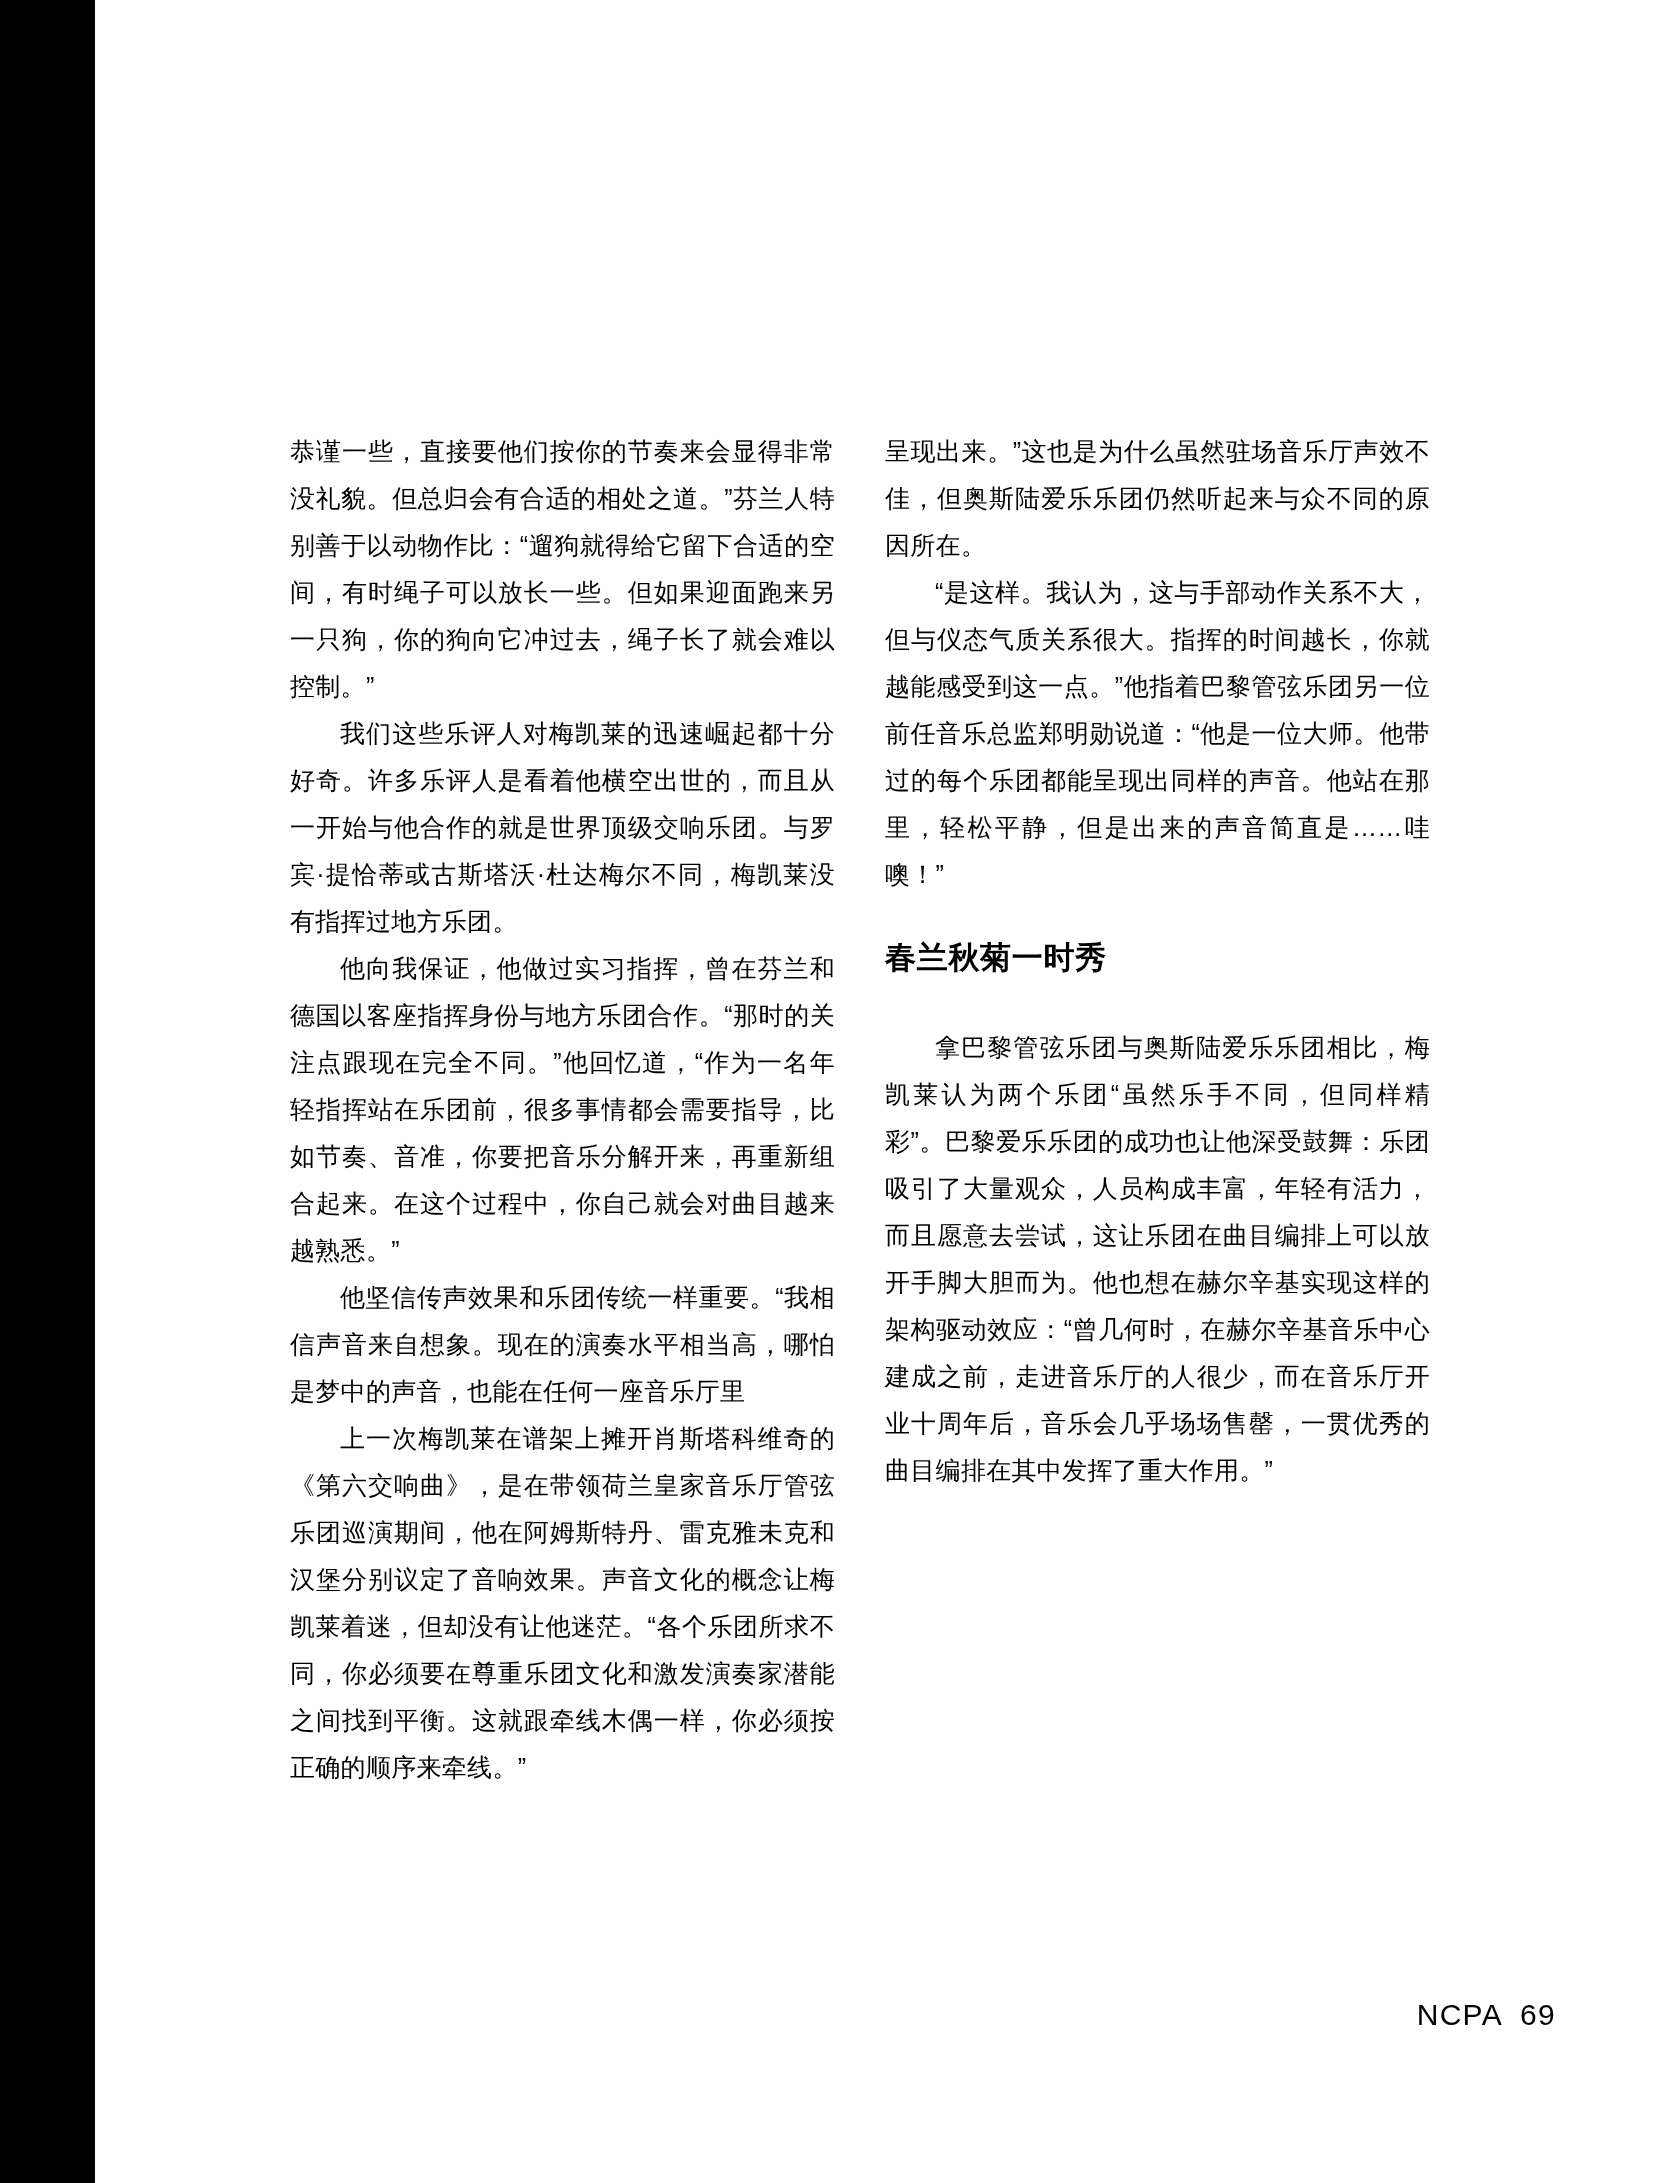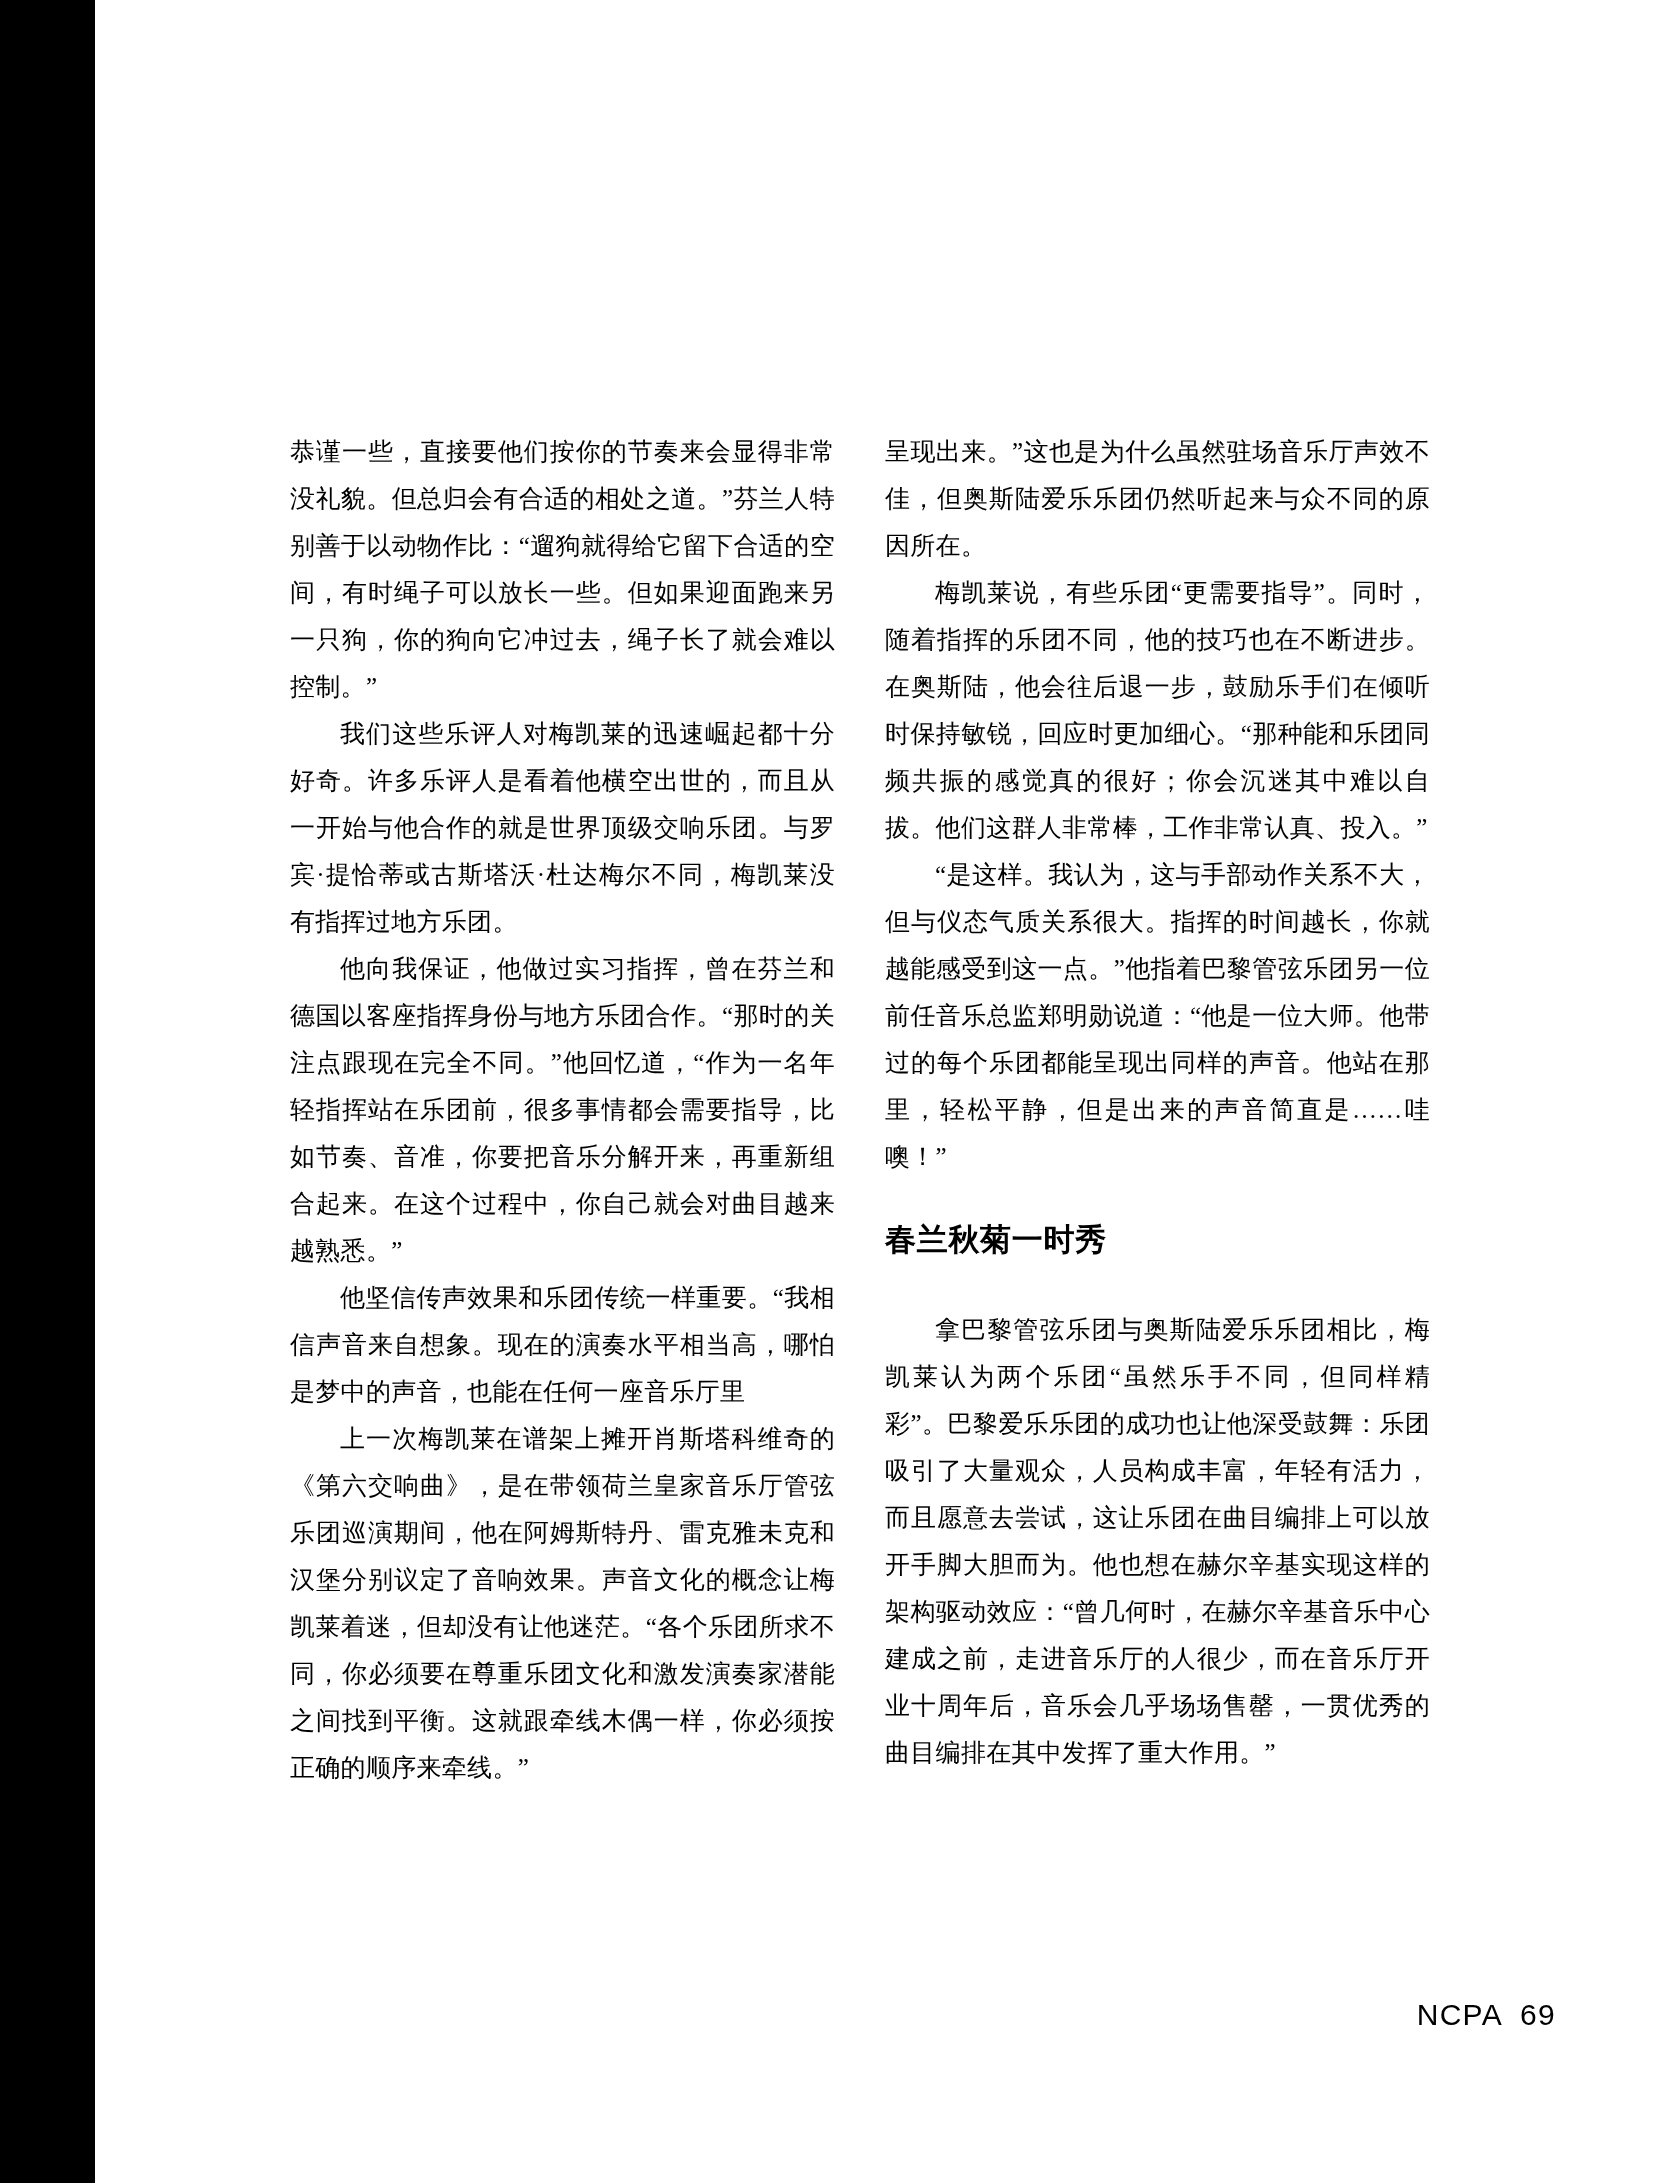--- a/index.html
+++ b/index.html
@@ -29,21 +29,20 @@
     top: 428px;
     display: flex;
     gap: 50px;
   }
   .column {
     width: 545px;
     font-size: 25px;
     line-height: 47px;
     text-align: justify;
     letter-spacing: 0.3px;
-    font-family: Liberation Serif, serif;
   }
   .para {
     margin: 0;
     padding: 0;
     text-indent: 2em;
   }
   .para.no-indent {
     text-indent: 0;
   }
   .section-heading {
@@ -79,21 +78,20 @@
   <section class="column">
     <p class="para no-indent">恭谨一些，直接要他们按你的节奏来会显得非常没礼貌。但总归会有合适的相处之道。”芬兰人特别善于以动物作比：“遛狗就得给它留下合适的空间，有时绳子可以放长一些。但如果迎面跑来另一只狗，你的狗向它冲过去，绳子长了就会难以控制。”</p>
     <p class="para">我们这些乐评人对梅凯莱的迅速崛起都十分好奇。许多乐评人是看着他横空出世的，而且从一开始与他合作的就是世界顶级交响乐团。与罗宾·提恰蒂或古斯塔沃·杜达梅尔不同，梅凯莱没有指挥过地方乐团。</p>
     <p class="para">他向我保证，他做过实习指挥，曾在芬兰和德国以客座指挥身份与地方乐团合作。“那时的关注点跟现在完全不同。”他回忆道，“作为一名年轻指挥站在乐团前，很多事情都会需要指导，比如节奏、音准，你要把音乐分解开来，再重新组合起来。在这个过程中，你自己就会对曲目越来越熟悉。”</p>
     <p class="para">他坚信传声效果和乐团传统一样重要。“我相信声音来自想象。现在的演奏水平相当高，哪怕是梦中的声音，也能在任何一座音乐厅里</p>
     <p class="para">上一次梅凯莱在谱架上摊开肖斯塔科维奇的《第六交响曲》，是在带领荷兰皇家音乐厅管弦乐团巡演期间，他在阿姆斯特丹、雷克雅未克和汉堡分别议定了音响效果。声音文化的概念让梅凯莱着迷，但却没有让他迷茫。“各个乐团所求不同，你必须要在尊重乐团文化和激发演奏家潜能之间找到平衡。这就跟牵线木偶一样，你必须按正确的顺序来牵线。”</p>
   </section>
 
   <section class="column">
     <p class="para no-indent">呈现出来。”这也是为什么虽然驻场音乐厅声效不佳，但奥斯陆爱乐乐团仍然听起来与众不同的原因所在。</p>
-    <p class="para">梅凯莱说，有些乐团“更需要指导”。同时，随着指挥的乐团不同，他的技巧也在不断进步。在奥斯陆，他会往后退一步，鼓励乐手们在倾听时保持敏锐，回应时更加细心。“那种能和乐团同频共振的感觉真的很好；你会沉迷其中难以自拔。他们这群人非常棒，工作非常认真、投入。”</p>
     <p class="para">“是这样。我认为，这与手部动作关系不大，但与仪态气质关系很大。指挥的时间越长，你就越能感受到这一点。”他指着巴黎管弦乐团另一位前任音乐总监郑明勋说道：“他是一位大师。他带过的每个乐团都能呈现出同样的声音。他站在那里，轻松平静，但是出来的声音简直是……哇噢！”</p>
     <h2 class="section-heading">春兰秋菊一时秀</h2>
     <p class="para">拿巴黎管弦乐团与奥斯陆爱乐乐团相比，梅凯莱认为两个乐团“虽然乐手不同，但同样精彩”。巴黎爱乐乐团的成功也让他深受鼓舞：乐团吸引了大量观众，人员构成丰富，年轻有活力，而且愿意去尝试，这让乐团在曲目编排上可以放开手脚大胆而为。他也想在赫尔辛基实现这样的架构驱动效应：“曾几何时，在赫尔辛基音乐中心建成之前，走进音乐厅的人很少，而在音乐厅开业十周年后，音乐会几乎场场售罄，一贯优秀的曲目编排在其中发挥了重大作用。”</p>
   </section>
 
 </main>
 
 <footer class="page-footer">
   <span>NCPA</span><span class="page-number">69</span>
 </footer>

